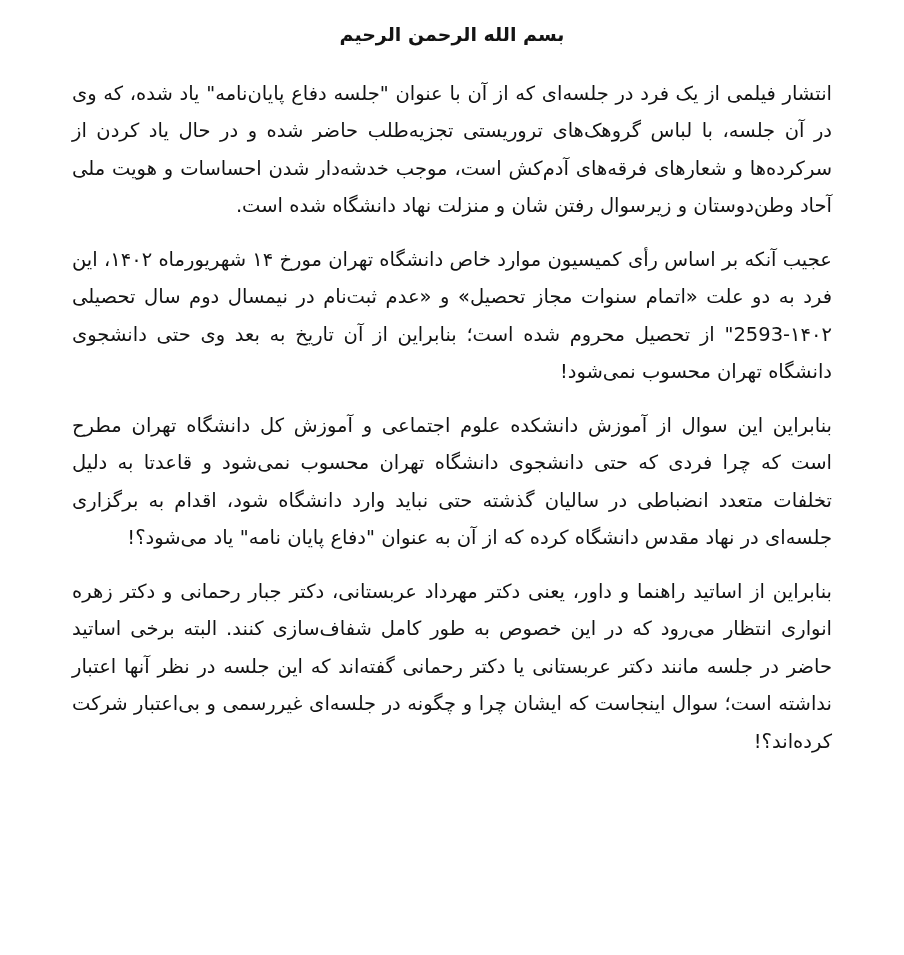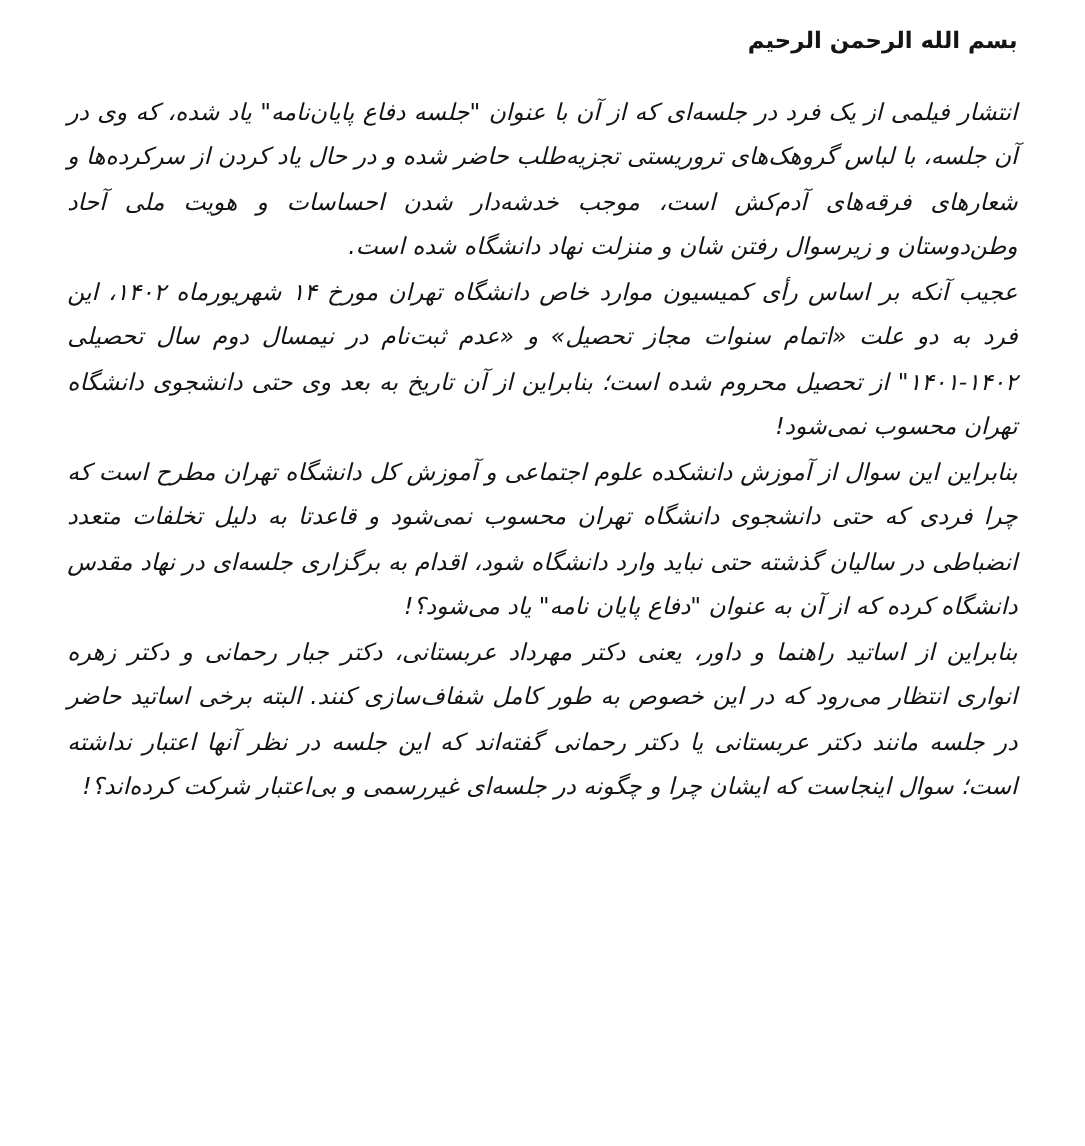--- a/index.html
+++ b/index.html
@@ -17,55 +17,54 @@
   .page {
     width: 904px;
     height: 955px;
     box-sizing: border-box;
     padding: 14px 56px 10px 56px;
     background: #ffffff;
     direction: rtl;
     text-align: justify;
   }
   .basmala {
-    text-align: right;
+    text-align: center;
     font-size: 19px;
     line-height: 1.5;
     font-weight: 600;
     color: #141414;
     margin: 6px 0 26px 0;
     letter-spacing: 0;
   }
   .body-text {
     font-size: 19.5px;
     line-height: 37.5px;
     color: #131313;
     font-weight: 500;
     text-align: justify;
     text-justify: inter-word;
     hyphens: none;
   }
   .body-text p {
-    margin: 0;
+    margin: 16px;
     padding: 0;
     text-align: justify;
     text-align-last: right;
-    font-style: italic;
   }
   .body-text p:last-child {
     text-align-last: right;
   }
 </style>
 </head>
 <body>
 
 <div class="page">
 
   <div class="basmala">بسم الله الرحمن الرحیم</div>
 
   <div class="body-text">
     <p>انتشار فیلمی از یک فرد در جلسه‌ای که از آن با عنوان "جلسه دفاع پایان‌نامه" یاد شده، که وی در آن جلسه، با لباس گروهک‌های تروریستی تجزیه‌طلب حاضر شده و در حال یاد کردن از سرکرده‌ها و شعارهای فرقه‌های آدم‌کش است، موجب خدشه‌دار شدن احساسات و هویت ملی آحاد وطن‌دوستان و زیرسوال رفتن شان و منزلت نهاد دانشگاه شده است.</p>
-    <p>عجیب آنکه بر اساس رأی کمیسیون موارد خاص دانشگاه تهران مورخ ۱۴ شهریورماه ۱۴۰۲، این فرد به دو علت «اتمام سنوات مجاز تحصیل» و «عدم ثبت‌نام در نیمسال دوم سال تحصیلی ۱۴۰۲-۱۴۰۱" از تحصیل محروم شده است؛ بنابراین از آن تاریخ به بعد وی حتی دانشجوی دانشگاه تهران محسوب نمی‌شود!</p>
+    <p>عجیب آنکه بر اساس رأی کمیسیون موارد خاص دانشگاه تهران مورخ ۱۴ شهریورماه ۱۴۰۲، این فرد به دو علت «اتمام سنوات مجاز تحصیل» و «عدم ثبت‌نام در نیمسال دوم سال تحصیلی ۱۴۰۲-2593" از تحصیل محروم شده است؛ بنابراین از آن تاریخ به بعد وی حتی دانشجوی دانشگاه تهران محسوب نمی‌شود!</p>
     <p>بنابراین این سوال از آموزش دانشکده علوم اجتماعی و آموزش کل دانشگاه تهران مطرح است که چرا فردی که حتی دانشجوی دانشگاه تهران محسوب نمی‌شود و قاعدتا به دلیل تخلفات متعدد انضباطی در سالیان گذشته حتی نباید وارد دانشگاه شود، اقدام به برگزاری جلسه‌ای در نهاد مقدس دانشگاه کرده که از آن به عنوان "دفاع پایان نامه" یاد می‌شود؟!</p>
     <p>بنابراین از اساتید راهنما و داور، یعنی دکتر مهرداد عربستانی، دکتر جبار رحمانی و دکتر زهره انواری انتظار می‌رود که در این خصوص به طور کامل شفاف‌سازی کنند. البته برخی اساتید حاضر در جلسه مانند دکتر عربستانی یا دکتر رحمانی گفته‌اند که این جلسه در نظر آنها اعتبار نداشته است؛ سوال اینجاست که ایشان چرا و چگونه در جلسه‌ای غیررسمی و بی‌اعتبار شرکت کرده‌اند؟!</p>
   </div>
 
 </div>
 
 </body></html>

